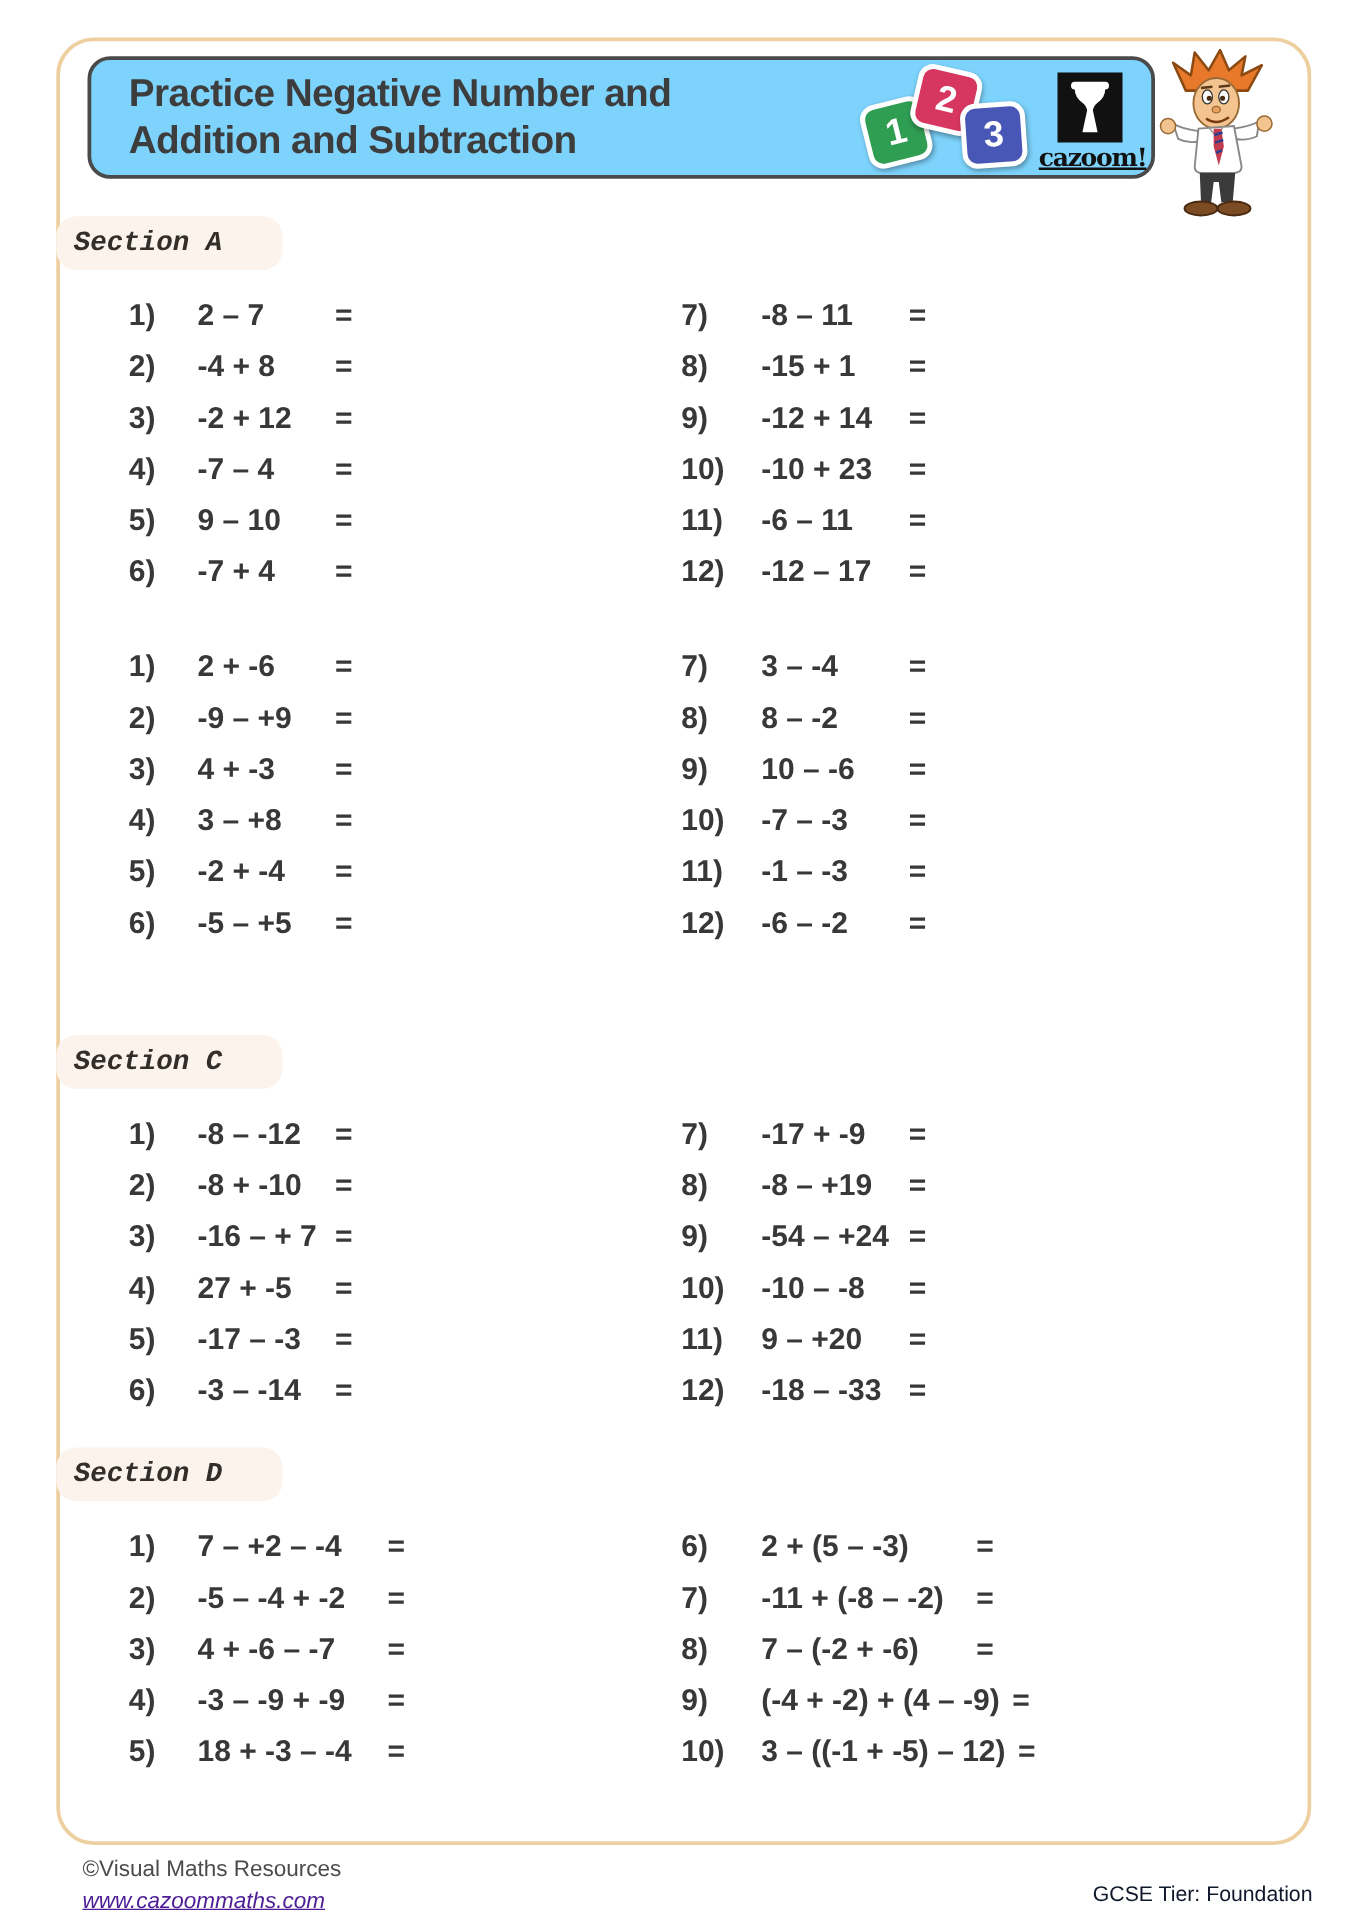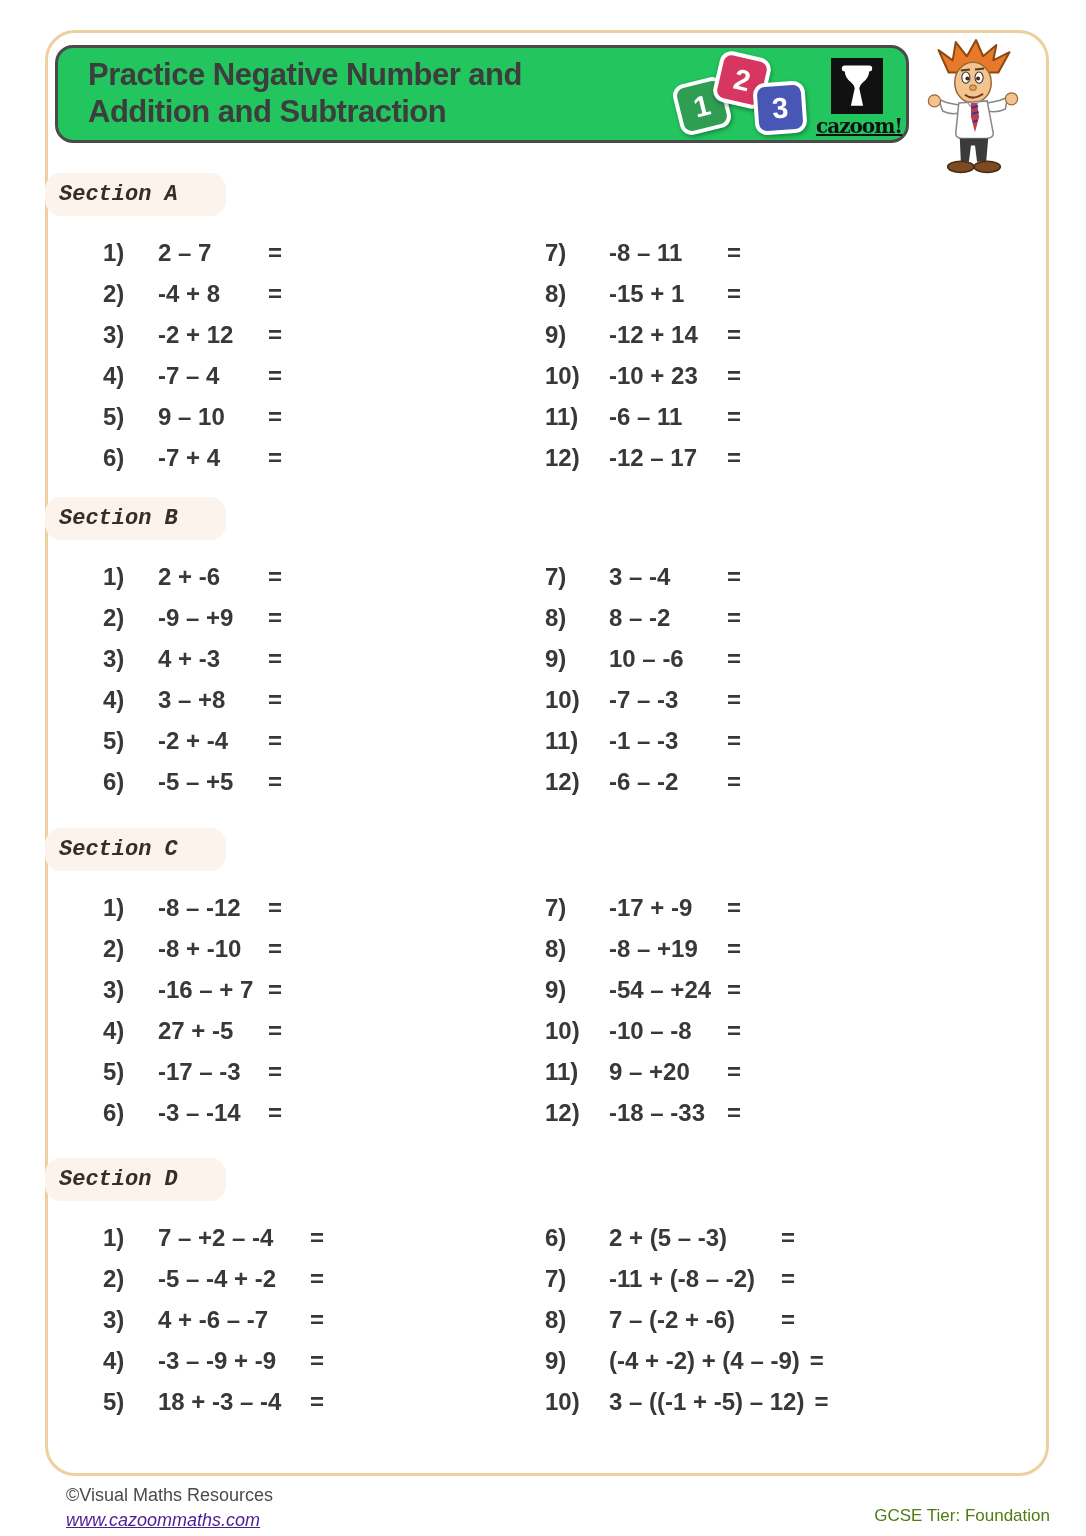--- a/index.html
+++ b/index.html
@@ -1,22 +1,22 @@
 <!DOCTYPE html>
 <html><head>
 <meta charset="utf-8">
 <style>
   html,body{margin:0;padding:0;background:#ffffff;}
   .sheet{position:relative;width:1086px;height:1536px;background:#fff;overflow:hidden;
          font-family:"Liberation Sans",sans-serif;color:#3b3b3b;}
   .frame{position:absolute;left:45px;top:30px;width:998px;height:1440px;
          border:3px solid #eed0a0;border-radius:30px;background:#fff;}
   
-  .header-box{position:absolute;left:55px;top:45px;width:848px;height:92px;
-              border:3px solid #4a4a4a;border-radius:18px;background:#22c55e;z-index:2;}
+  .header-box{position:absolute;left:70px;top:45px;width:848px;height:92px;
+              border:3px solid #4a4a4a;border-radius:18px;background:#7dd3fc;z-index:2;}
   .title{position:absolute;left:30px;top:8px;font-weight:bold;font-size:31px;line-height:37px;
          letter-spacing:-0.5px;color:#3d3d3d;}
   .tiles{position:absolute;left:618px;top:8px;width:130px;height:80px;}
   .tile{position:absolute;width:44px;height:44px;border-radius:12px;border:4px solid #fff;
         box-shadow:1px 2px 4px rgba(0,0,0,.35);color:#fff;font-weight:bold;font-size:29px;
         display:flex;align-items:center;justify-content:center;}
   .tile-1{left:0;top:24px;background:#2f9e53;transform:rotate(-14deg);z-index:1;}
   .tile-2{left:40px;top:-2px;background:#d6365f;transform:rotate(13deg);z-index:2;}
   .tile-3{left:78px;top:26px;background:#4857b5;transform:rotate(-4deg);z-index:3;}
   .cazoom{position:absolute;left:758px;top:10px;width:82px;text-align:center;}
@@ -39,21 +39,21 @@
   .expr{min-width:100px;white-space:nowrap;}
   .c1 .expr{min-width:108px;}
   .s3 .c0 .expr{min-width:142px;}
   .s3 .c1 .expr{min-width:162px;}
   .eq{margin-left:10px;}
   
   .foot-left{position:absolute;left:38px;top:1483px;font-size:18px;color:#4b4b4b;line-height:25px;margin-left:28px;}
   .foot-left a{color:#4c1d95;text-decoration:underline;font-style:italic;}
   .foot-center{position:absolute;left:50%;transform:translateX(-50%);top:1486px;width:620px;
                text-align:center;font-size:17px;color:#4b4b4b;line-height:24px;}
-  .foot-right{position:absolute;right:36px;top:1506px;font-size:17px;color:#4d7c0f;}
+  .foot-right{position:absolute;right:36px;top:1506px;font-size:17px;color:#0f172a;}
 </style>
 </head>
 <body>
 
 <div class="sheet">
   <div class="frame"></div>
 
   <div class="header-box">
     <div class="title">
       <div>Practice Negative Number and</div>
@@ -185,23 +185,20 @@
   <div class="row">
     <span class="num">12)</span>
     <span class="expr">-12 – 17</span>
     <span class="eq">=</span>
   </div>
 </div>
     </div>
   </section>
 
   <section class="section s1">
-    <div class="sec-label">
-      <span>Section B</span>
-    </div>
     <div class="cols">
       <div class="col c0">
   <div class="row">
     <span class="num">1)</span>
     <span class="expr">2 + -6</span>
     <span class="eq">=</span>
   </div>
 
   <div class="row">
     <span class="num">2)</span>

